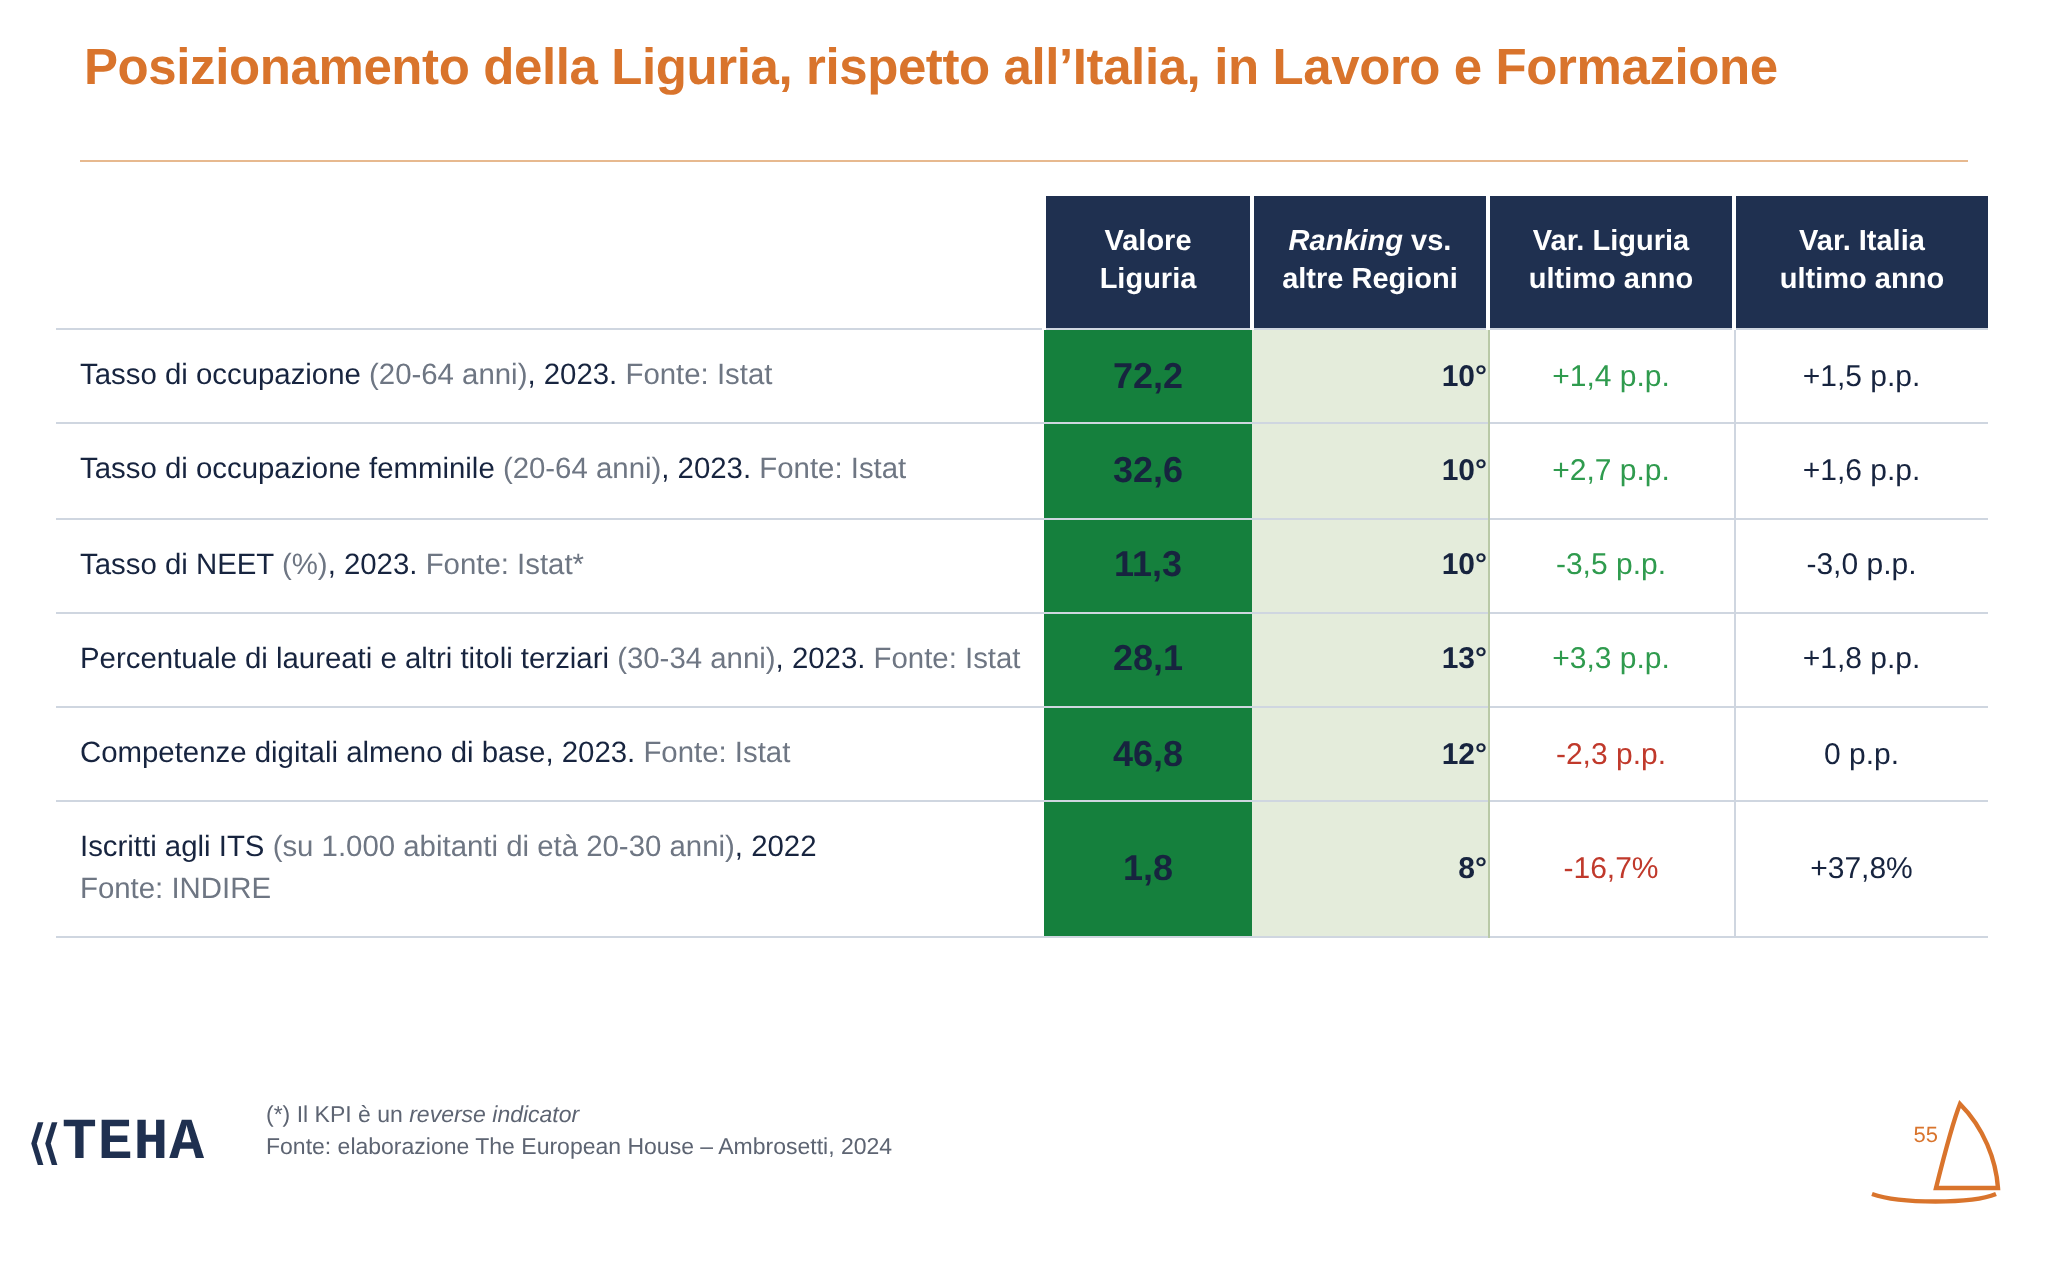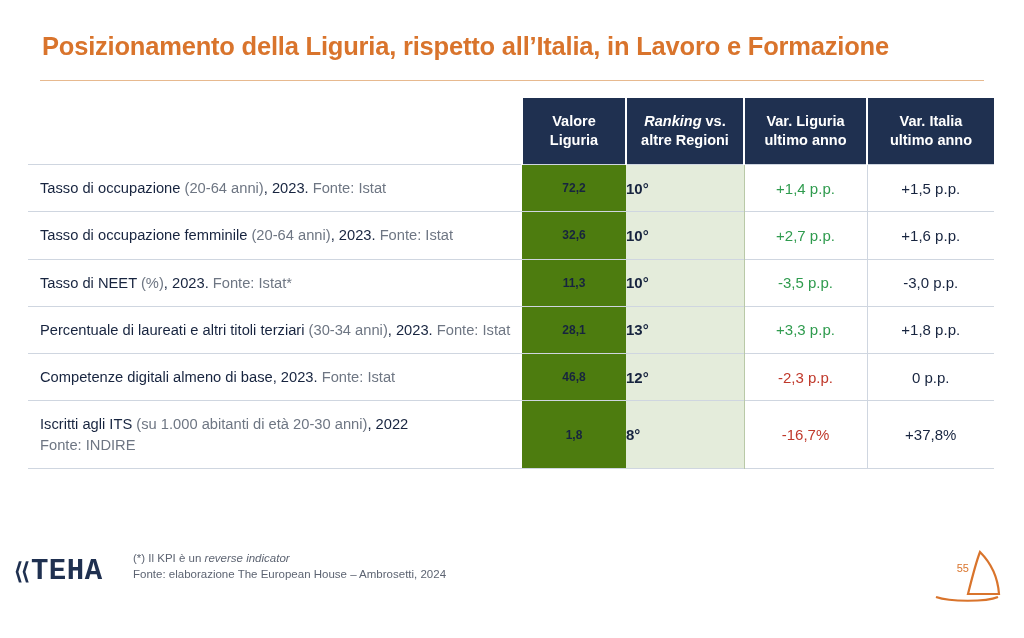--- a/index.html
+++ b/index.html
@@ -16,21 +16,21 @@
   }
   .slide {
     position: relative;
     width: 1024px;
     height: 638px;
     box-sizing: border-box;
   }
   .title {
     position: absolute;
     left: 42px;
-    top: 32px;
+    top: 20px;
     width: 940px;
     font-size: 25.5px;
     font-weight: bold;
     color: #d9742c;
     letter-spacing: -0.2px;
   }
   .title-rule {
     position: absolute;
     left: 40px;
     top: 80px;
@@ -80,29 +80,29 @@
 
   td.label {
     font-size: 14.7px;
     color: #17243f;
     padding: 13px 4px 13px 12px;
     line-height: 1.38;
     text-align: left;
   }
   td.label .muted { color: #6e7683; }
   td.value {
-    background: #4d7c0f;
+    background: #15803d;
     text-align: center;
-    font-size: 12px;
+    font-size: 18px;
     font-weight: bold;
     color: #17243f;
   }
   td.rank {
     background: #e4ecdb;
-    text-align: left;
+    text-align: right;
     font-size: 15px;
     font-weight: bold;
     color: #17243f;
     border-right: 1px solid #b9c9a7;
     margin-top: 40px;
   }
   td.var {
     text-align: center;
     font-size: 15px;
     margin-top: 39px;

